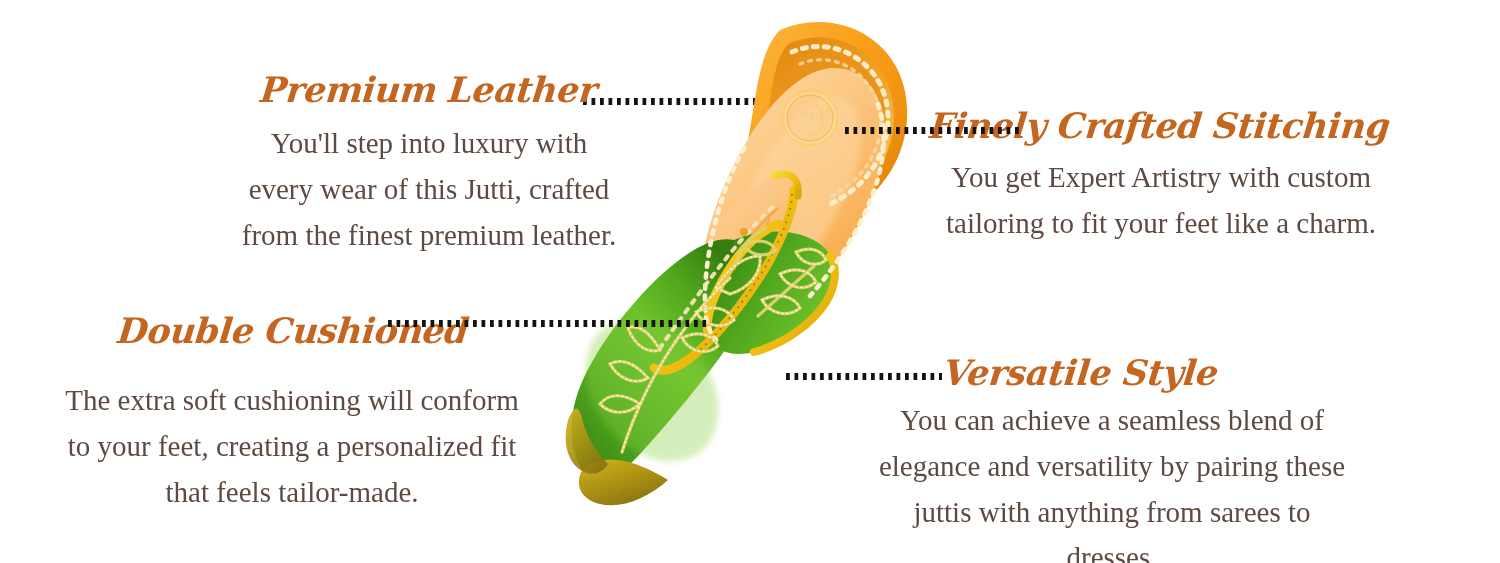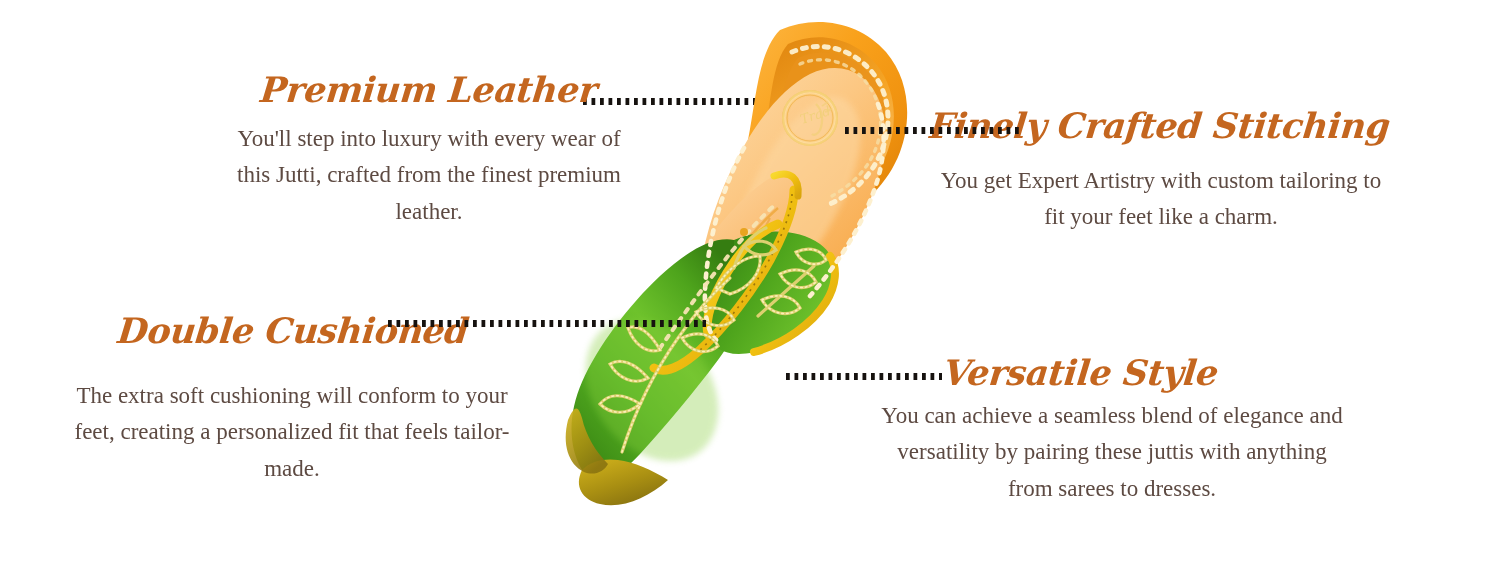--- a/index.html
+++ b/index.html
@@ -22,36 +22,36 @@
     color:#c4661f;
     font-size:35px;
     line-height:1.0;
     letter-spacing:-0.5px;
     white-space:nowrap;
     transform:skewX(-6deg);
   }
   .c-body {
     font-family:"Liberation Serif", serif;
     color:#5d4a42;
-    font-size:23px;
+    font-size:29px;
     line-height:1.58;
     text-align:center;
   }
 
   #callout-premium-leather { left:205px; top:72px; width:448px; }
   #callout-premium-leather .c-head { text-align:center; }
   #callout-premium-leather .c-body { margin-top:14px; padding:0 30px; }
 
   #callout-double-cushioned { left:58px; top:313px; width:468px; }
   #callout-double-cushioned .c-head { text-align:left; padding-left:60px; }
   #callout-double-cushioned .c-body { margin-top:30px; }
 
   #callout-finely-crafted { left:930px; top:108px; width:462px; }
   #callout-finely-crafted .c-head { text-align:right; padding-right:8px; }
-  #callout-finely-crafted .c-body { margin-top:20px; }
+  #callout-finely-crafted .c-body { margin-top:12px; }
 
   #callout-versatile-style { left:878px; top:355px; width:468px; }
   #callout-versatile-style .c-head { text-align:left; padding-left:66px; }
   #callout-versatile-style .c-body { margin-top:8px; }
 
   
   .leader {
     position:absolute;
     height:7px;
     background-image:

